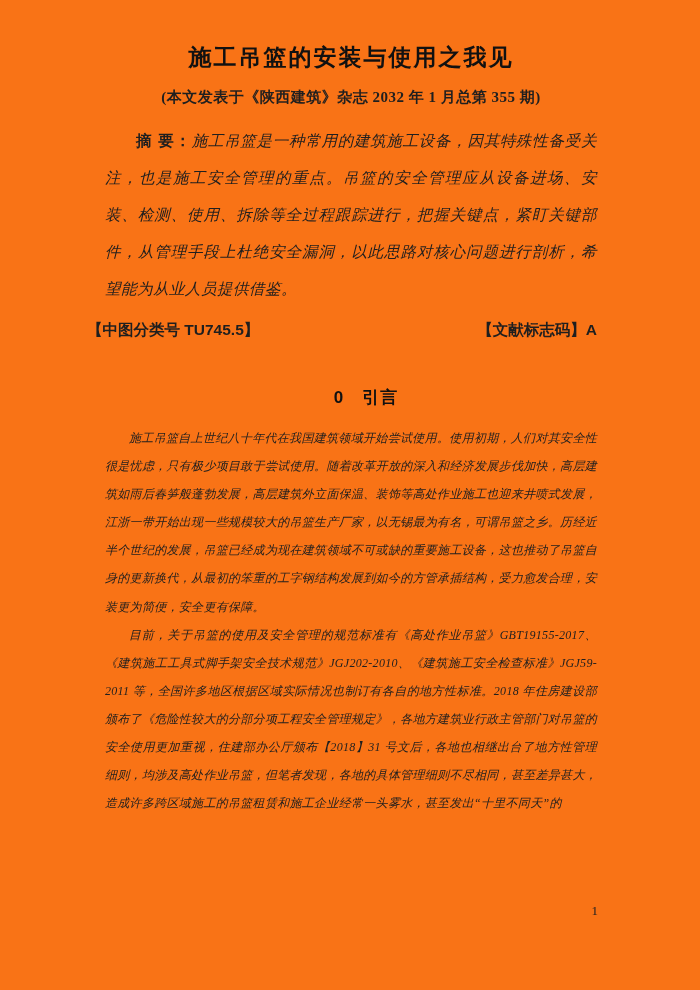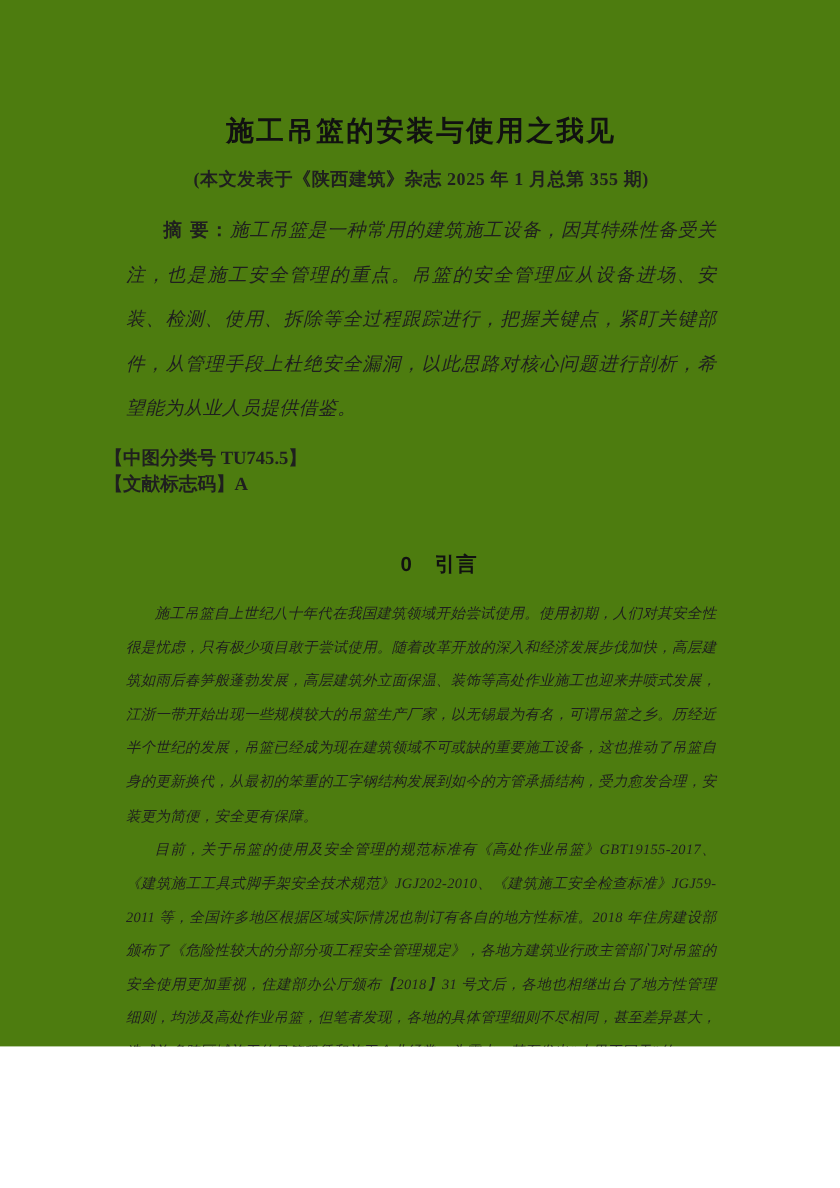--- a/index.html
+++ b/index.html
@@ -10,24 +10,24 @@
   body {
     width: 700px;
     height: 990px;
     font-family: "Liberation Serif", serif;
     color: #1f1f1f;
     -webkit-font-smoothing: antialiased;
   }
   .page {
     position: relative;
     width: 700px;
-    height: 872px;
+    height: 990px;
     box-sizing: border-box;
-    padding: 94px 103px 0 105px;
-    background: #4d7c0f;
+    padding: 42px 103px 0 105px;
+    background: #f97316;
     overflow: hidden;
   }
   .article-title {
     margin: 0;
     font-size: 23px;
     font-weight: bold;
     text-align: center;
     letter-spacing: 2px;
     line-height: 32px;
     color: #111;
@@ -70,22 +70,21 @@
     font-style: italic;
     letter-spacing: 1px;
   }
   .class-row {
     display: flex;
     justify-content: space-between;
     margin-top: 13px;
     margin-left: -18px;
     font-size: 15.5px;
     font-weight: bold;
-    font-family: Liberation Serif, serif;
-    flex-direction: column;
+    font-family: Liberation Sans, sans-serif;
   }
   .section-heading {
     margin: 45px 0 0 30px;
     font-family: "Liberation Sans", sans-serif;
     font-size: 17px;
     font-weight: bold;
     letter-spacing: 1px;
     color: #111;
     text-align: center;
   }
@@ -111,21 +110,21 @@
   }
 </style>
 </head>
 <body>
 
 <div class="page">
 
   <h1 class="article-title">施工吊篮的安装与使用之我见</h1>
 
 
-  <div class="pub-note">(本文发表于《陕西建筑》杂志 2025 年 1 月总第 355 期)</div>
+  <div class="pub-note">(本文发表于《陕西建筑》杂志 2032 年 1 月总第 355 期)</div>
 
   <p class="abstract">
     <span class="bold-label">摘 要：</span><span>施工吊篮是一种常用的建筑施工设备，因其特殊性备受关注，也是施工安全管理的重点。吊篮的安全管理应从设备进场、安装、检测、使用、拆除等全过程跟踪进行，把握关键点，紧盯关键部件，从管理手段上杜绝安全漏洞，以此思路对核心问题进行剖析，希望能为从业人员提供借鉴。</span>
   </p>
 
 
   <div class="class-row">
     <span>【中图分类号 TU745.5】</span>
     <span>【文献标志码】A</span>
   </div>

